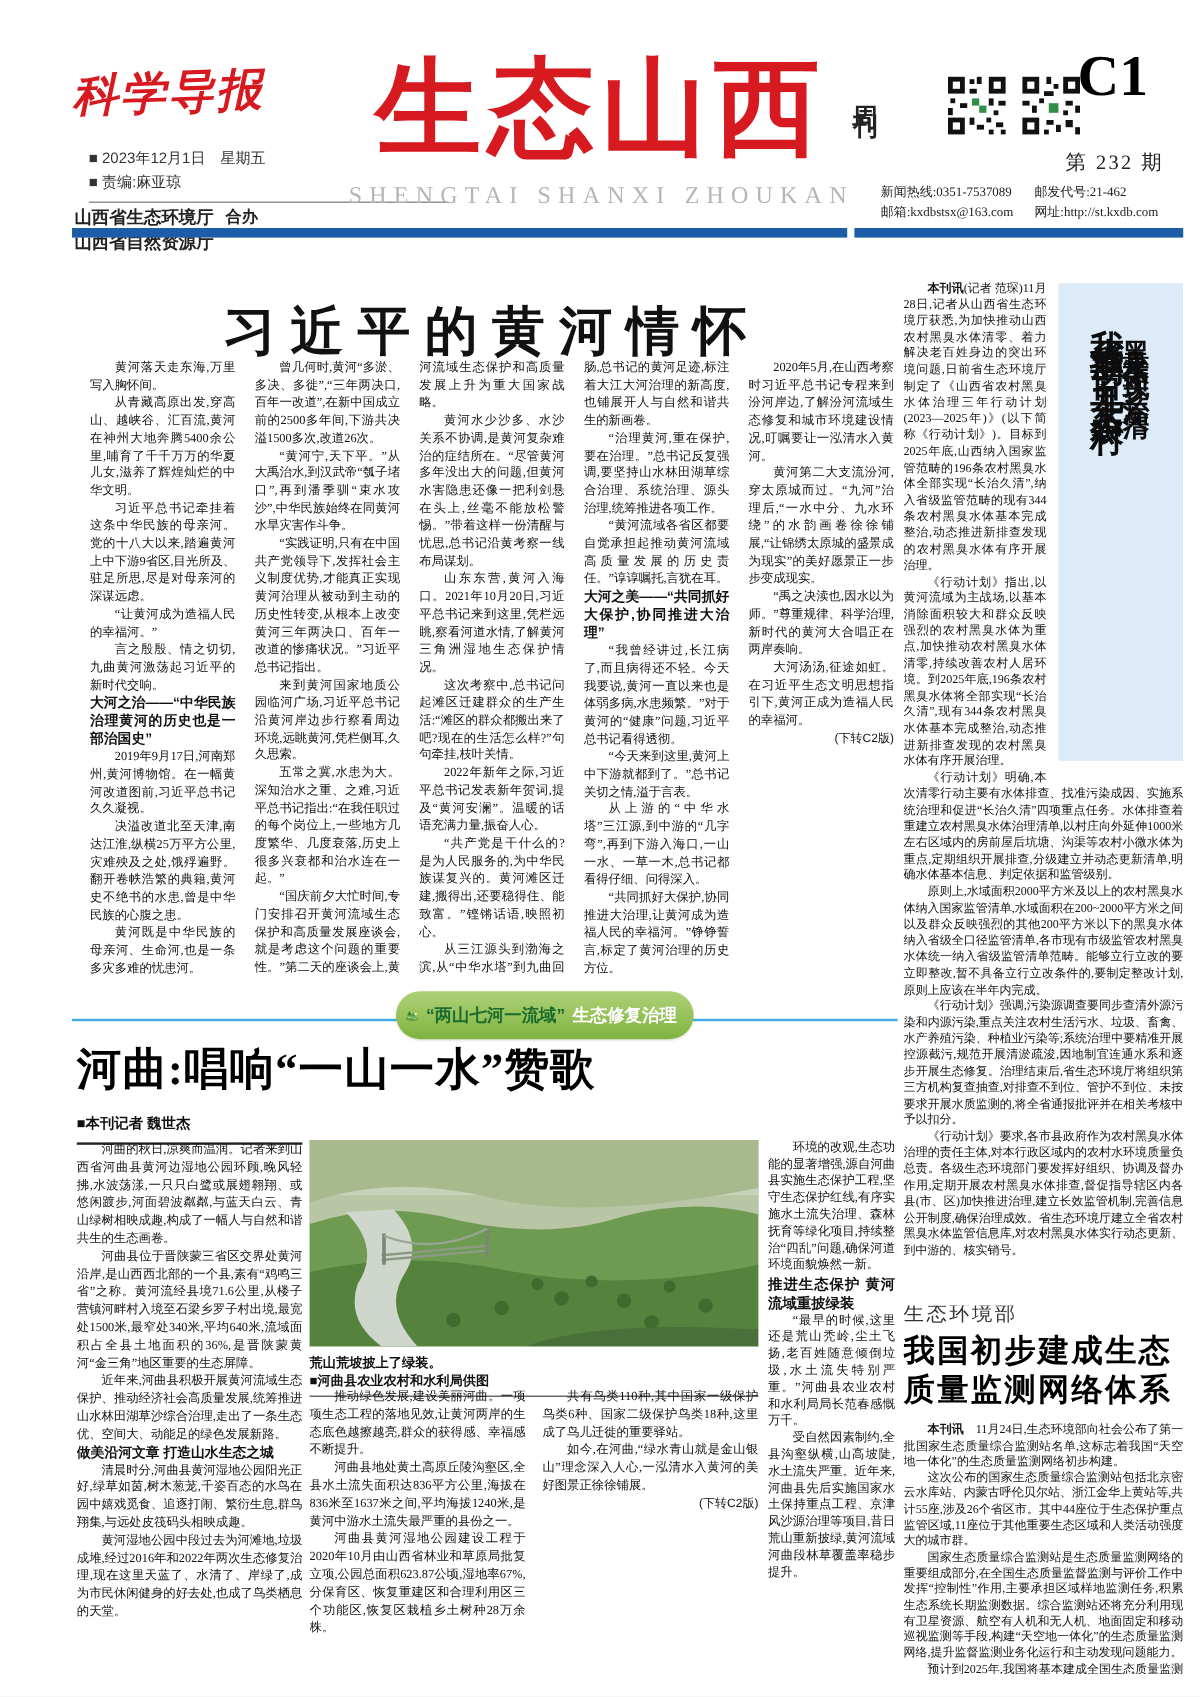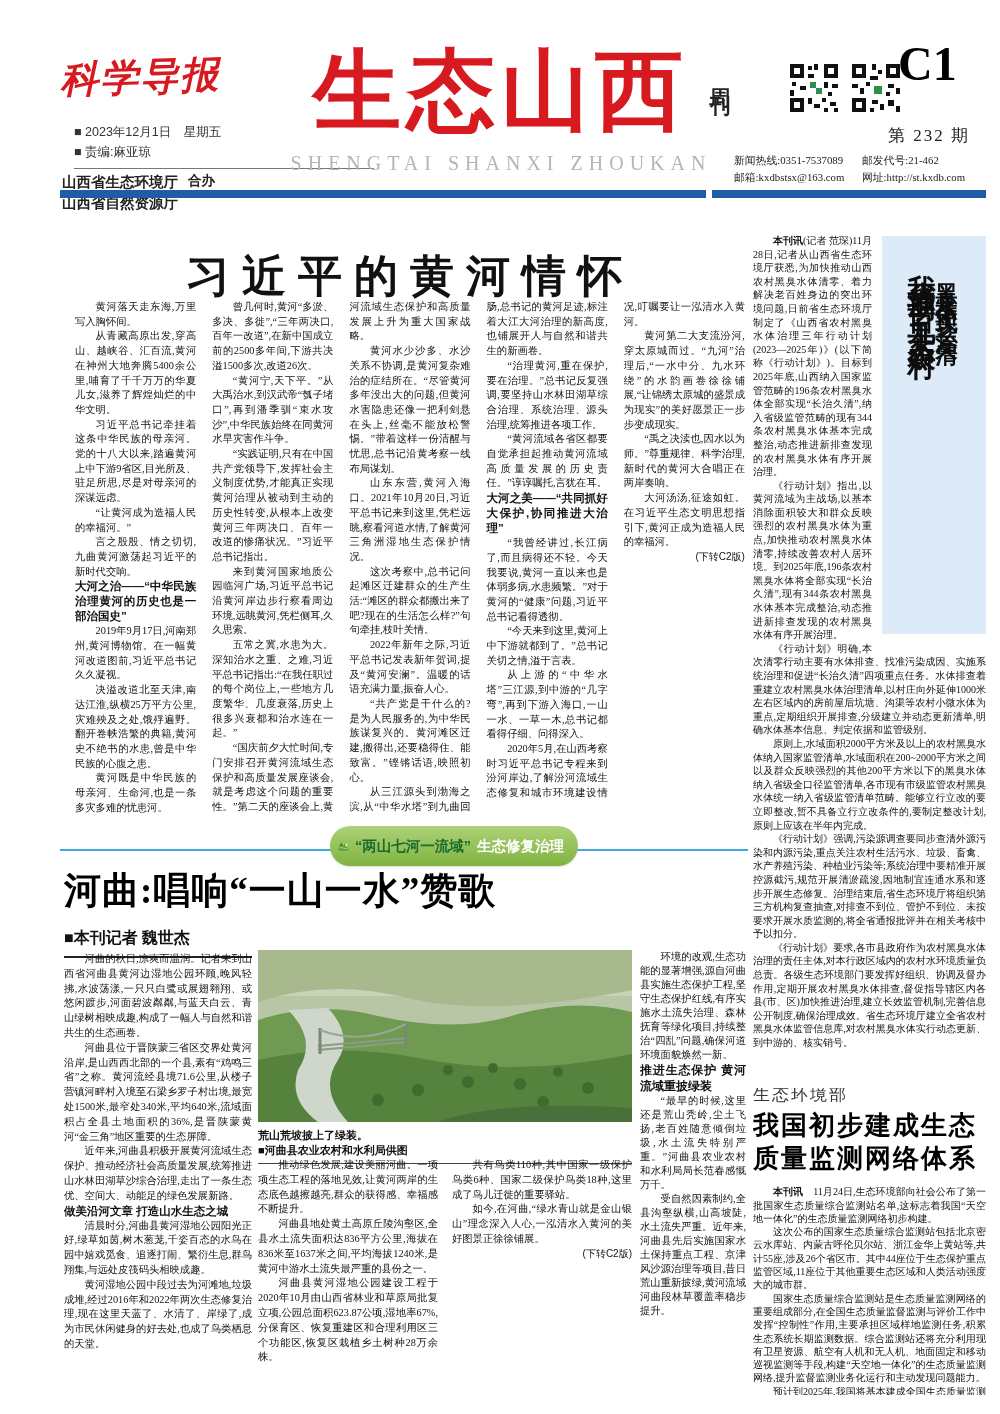--- a/index.html
+++ b/index.html
@@ -53,22 +53,22 @@
            text-indent:0;font-family:"Liberation Serif",serif;color:#000;}
   
   .divider{left:60px;top:849px;width:688px;height:2px;background:#3fa9e0;}
   .banner{left:330px;top:826px;width:248px;height:40px;border-radius:20px;
           background:linear-gradient(180deg,#aed177 0%,#7fb340 100%);display:flex;align-items:center;
           gap:6px;padding:0 14px 0 8px;box-sizing:border-box;box-shadow:0 1px 2px rgba(0,0,0,.15);}
   .banner .t1{color:#1b6b2f;font-weight:bold;font-size:14.5px;font-family:"Liberation Sans",sans-serif;white-space:nowrap;}
   .banner .t2{color:#ffffff;font-weight:bold;font-size:14.5px;font-family:"Liberation Sans",sans-serif;white-space:nowrap;}
   .feat-headline{left:64px;top:866px;width:560px;font-size:37px;font-weight:900;letter-spacing:1px;
                  font-family:"Liberation Serif",serif;color:#000;white-space:nowrap;}
-  .byline{left:64px;top:928px;width:188px;font-size:16px;font-weight:bold;
-          font-family:Liberation Serif, serif;border-bottom:2px solid #222;padding-bottom:7px;}
+  .byline{left:64px;top:928px;width:188px;font-size:12px;font-weight:bold;
+          font-family:Liberation Sans, sans-serif;border-bottom:2px solid #222;padding-bottom:7px;}
   .colA{left:64px;top:952px;width:188px;height:442px;font-size:10.3px;line-height:14.8px;
         text-align:justify;overflow:hidden;}
   .photo{left:258px;top:950px;width:374px;height:172px;overflow:hidden;background:#7ca35e;}
   .captionrow{left:258px;top:1128px;width:374px;display:flex;justify-content:space-between;
               border-bottom:1px solid #444;padding-bottom:5px;flex-direction:column;}
   .cap{font-size:11px;font-weight:bold;}
   .credit{font-size:11px;font-weight:bold;font-family:"Liberation Sans",sans-serif;}
   .midcols{left:258px;top:1158px;width:374px;height:236px;column-count:2;column-gap:14px;column-fill:auto;
            font-size:10.3px;line-height:14.8px;text-align:justify;overflow:hidden;}
   .colD{left:640px;top:950px;width:106px;height:444px;font-size:10.3px;line-height:14px;
@@ -192,20 +192,21 @@
     <p>这次考察中,总书记问起滩区迁建群众的生产生活:“滩区的群众都搬出来了吧?现在的生活怎么样?”句句牵挂,枝叶关情。</p>
     <p>2022年新年之际,习近平总书记发表新年贺词,提及“黄河安澜”。温暖的话语充满力量,振奋人心。</p>
     <p>“共产党是干什么的?是为人民服务的,为中华民族谋复兴的。黄河滩区迁建,搬得出,还要稳得住、能致富。”铿锵话语,映照初心。</p>
     <p>从三江源头到渤海之滨,从“中华水塔”到九曲回肠,总书记的黄河足迹,标注着大江大河治理的新高度,也铺展开人与自然和谐共生的新画卷。</p>
     <p>“治理黄河,重在保护,要在治理。”总书记反复强调,要坚持山水林田湖草综合治理、系统治理、源头治理,统筹推进各项工作。</p>
     <p>“黄河流域各省区都要自觉承担起推动黄河流域高质量发展的历史责任。”谆谆嘱托,言犹在耳。</p>
     <p class="inline-subhead">大河之美——“共同抓好大保护,协同推进大治理”</p>
     <p>“我曾经讲过,长江病了,而且病得还不轻。今天我要说,黄河一直以来也是体弱多病,水患频繁。”对于黄河的“健康”问题,习近平总书记看得透彻。</p>
     <p>“今天来到这里,黄河上中下游就都到了。”总书记关切之情,溢于言表。</p>
     <p>从上游的“中华水塔”三江源,到中游的“几字弯”,再到下游入海口,一山一水、一草一木,总书记都看得仔细、问得深入。</p>
+    <p>“共同抓好大保护,协同推进大治理,让黄河成为造福人民的幸福河。”铮铮誓言,标定了黄河治理的历史方位。</p>
     <p>2020年5月,在山西考察时习近平总书记专程来到汾河岸边,了解汾河流域生态修复和城市环境建设情况,叮嘱要让一泓清水入黄河。</p>
     <p>黄河第二大支流汾河,穿太原城而过。“九河”治理后,“一水中分、九水环绕”的水韵画卷徐徐铺展,“让锦绣太原城的盛景成为现实”的美好愿景正一步步变成现实。</p>
     <p>“禹之决渎也,因水以为师。”尊重规律、科学治理,新时代的黄河大合唱正在两岸奏响。</p>
     <p>大河汤汤,征途如虹。在习近平生态文明思想指引下,黄河正成为造福人民的幸福河。</p>
     <p class="jump">(下转C2版)</p>
   </div>
 
   <div class="abs right-art art">
     <div class="vblock">
       <span class="vt vt1">我省推动一百九十六条农村</span>

